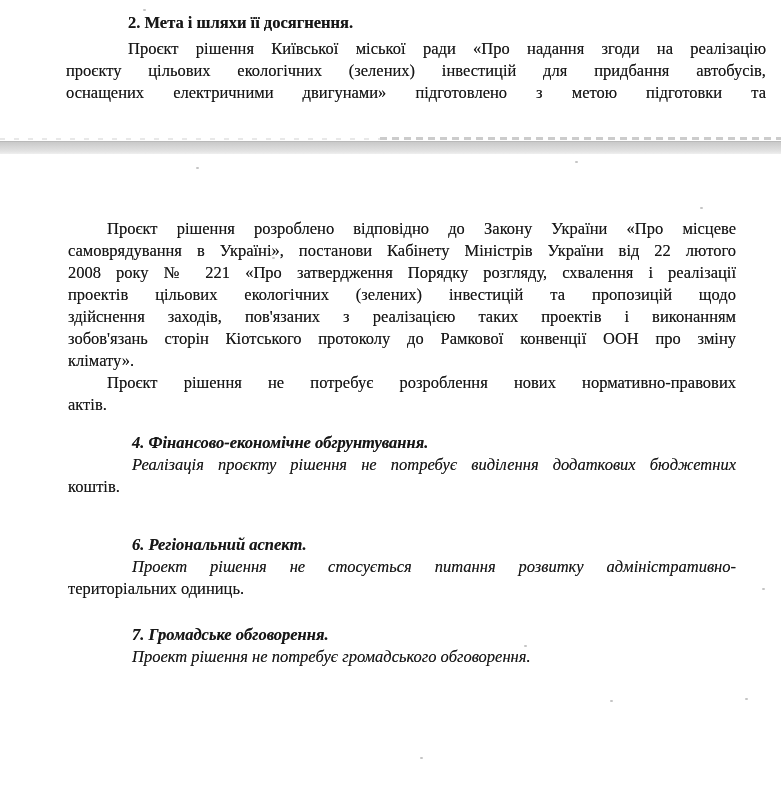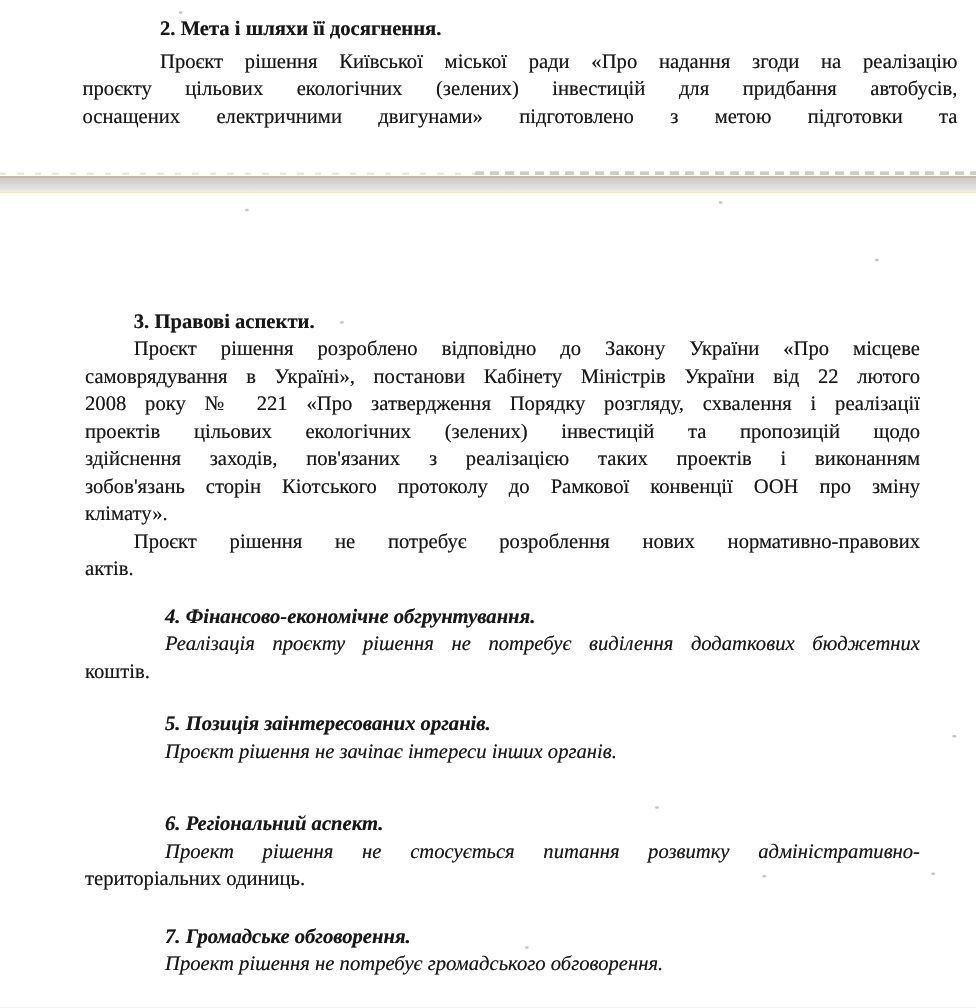--- a/index.html
+++ b/index.html
@@ -8,21 +8,21 @@
     height: 806px;
     background: #ffffff;
     font-family: "Liberation Serif", "DejaVu Serif", serif;
     color: #171717;
     overflow: hidden;
   }
   #viewport {
     position: relative;
     width: 781px;
     height: 806px;
-    background: #eab308;
+    background: #0c4a6e;
   }
   .page {
     position: absolute;
     left: 0;
     width: 781px;
     background: #ffffff;
     overflow: hidden;
   }
   #page1 { top: 0; height: 141px; }
   #page2 { top: 154px; height: 652px; }
@@ -91,21 +91,20 @@
 
   <div class="scan-noise-left"></div>
   <div class="scan-noise-right"></div>
   <div class="separator"></div>
 
   <div id="page2" class="page">
     <div class="content">
 
 
       <div>
-        <div class="ln hd ind39 mt28">3. Правові аспекти.</div>
         <div>
           <div class="ln j ind39">Проєкт рішення розроблено відповідно до Закону України «Про місцеве</div>
           <div class="ln j">самоврядування в Україні», постанови Кабінету Міністрів України від 22 лютого</div>
           <div class="ln j">2008 року № 221 «Про затвердження Порядку розгляду, схвалення і реалізації</div>
           <div class="ln j">проектів цільових екологічних (зелених) інвестицій та пропозицій щодо</div>
           <div class="ln j">здійснення заходів, пов'язаних з реалізацією таких проектів і виконанням</div>
           <div class="ln j">зобов'язань сторін Кіотського протоколу до Рамкової конвенції ООН про зміну</div>
           <div class="ln">клімату».</div>
         </div>
         <div>
@@ -115,26 +114,20 @@
       </div>
 
       <div>
         <div class="ln hd ind64 mt16">4. Фінансово-економічне обгрунтування.</div>
         <div>
           <div class="ln j ind64">Реалізація проєкту рішення не потребує виділення додаткових бюджетних</div>
           <div class="ln">коштів.</div>
         </div>
       </div>
 
-      <div>
-        <div class="ln hd ind64 mt20">5. Позиція заінтересованих органів.</div>
-        <div>
-          <div class="ln ind64">Проєкт рішення не зачіпає інтереси інших органів.</div>
-        </div>
-      </div>
 
       <div>
         <div class="ln hd ind64 mt22">6. Регіональний аспект.</div>
         <div>
           <div class="ln j ind64">Проект рішення не стосується питання розвитку адміністративно-</div>
           <div class="ln">територіальних одиниць.</div>
         </div>
       </div>
 
       <div>

